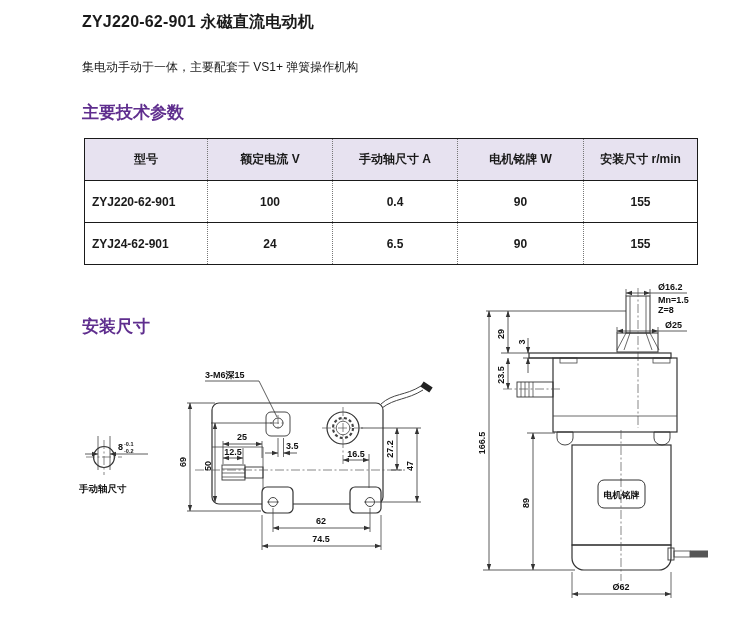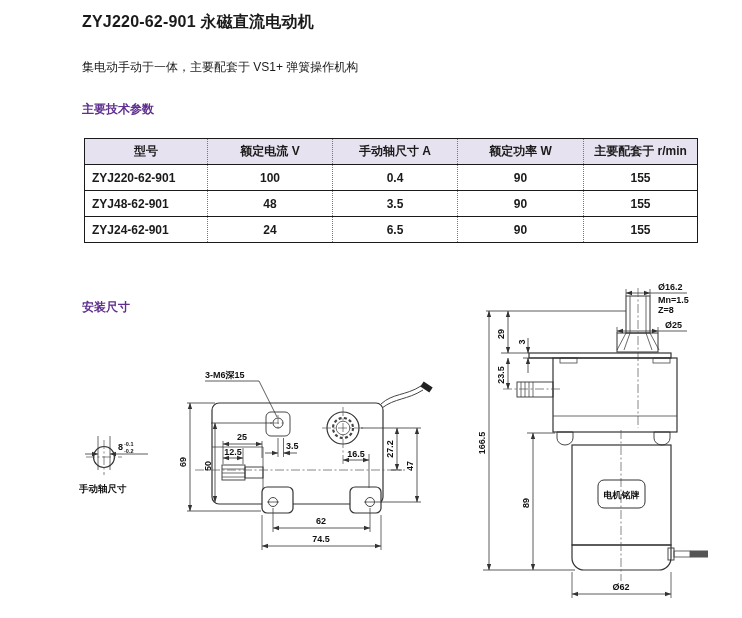--- a/index.html
+++ b/index.html
@@ -1,27 +1,27 @@
 <!DOCTYPE html>
 <html><head>
 <meta charset="utf-8">
 <style>
   html,body{margin:0;padding:0;background:#fff;}
   body{width:742px;height:618px;position:relative;overflow:hidden;
        font-family:"Liberation Sans","DejaVu Sans",sans-serif;color:#1a1a1a;}
   .abs{position:absolute;}
   #title{left:82px;top:12px;font-size:16px;font-weight:bold;letter-spacing:.2px;}
   #subtitle{left:82px;top:59px;font-size:12px;}
-  .section-heading{font-size:12px;font-weight:bold;color:#5F2E8E;}
+  .section-heading{font-size:17px;font-weight:bold;color:#5F2E8E;}
   #sec1{left:82px;top:101px;}
-  #sec2{left:82px;top:299px;}
+  #sec2{left:82px;top:315px;}
   table.specs{position:absolute;left:84px;top:138px;width:613px;
       border-collapse:collapse;table-layout:fixed;font-size:12px;font-weight:bold;}
   table.specs th,table.specs td{border-top:1px solid #1a1a1a;border-bottom:1px solid #1a1a1a;
-      height:25px;padding:0;text-align:center;font-weight:bold;}
+      height:25px;padding:8px;text-align:center;font-weight:bold;}
   table.specs th{background:#E7E2F0;}
   table.specs td+td,table.specs th+th{border-left:1px dotted #777;}
   table.specs{border:1.5px solid #1a1a1a;}
   table.specs td.model{text-align:left;padding-left:7px;}
   #drawing{left:75px;top:278px;}
   svg text{font-family:"Liberation Sans","DejaVu Sans",sans-serif;font-size:9px;fill:#111;font-weight:bold;}
   svg text.sm{font-size:5.5px;}
   .ol{stroke:#333;stroke-width:1.2;fill:none;}
   .tl{stroke:#444;stroke-width:.8;fill:none;}
   .dim{stroke:#333;stroke-width:.8;fill:none;}
@@ -41,34 +41,27 @@
       <col style="width:125px">
       <col style="width:125px">
       <col style="width:126px">
       <col style="width:114px">
     </colgroup>
   <tbody>
       <tr>
     <th>型号</th>
     <th>额定电流 V</th>
     <th>手动轴尺寸 A</th>
-    <th>额定功率 W</th>
-    <th>主要配套于 r/min</th>
+    <th>电机铭牌 W</th>
+    <th>安装尺寸 r/min</th>
   </tr>
   <tr>
     <td class="model">ZYJ220-62-901</td>
     <td>100</td>
     <td>0.4</td>
-    <td>90</td>
-    <td>155</td>
-  </tr>
-  <tr>
-    <td class="model">ZYJ48-62-901</td>
-    <td>48</td>
-    <td>3.5</td>
     <td>90</td>
     <td>155</td>
   </tr>
   <tr>
     <td class="model">ZYJ24-62-901</td>
     <td>24</td>
     <td>6.5</td>
     <td>90</td>
     <td>155</td>
   </tr>

